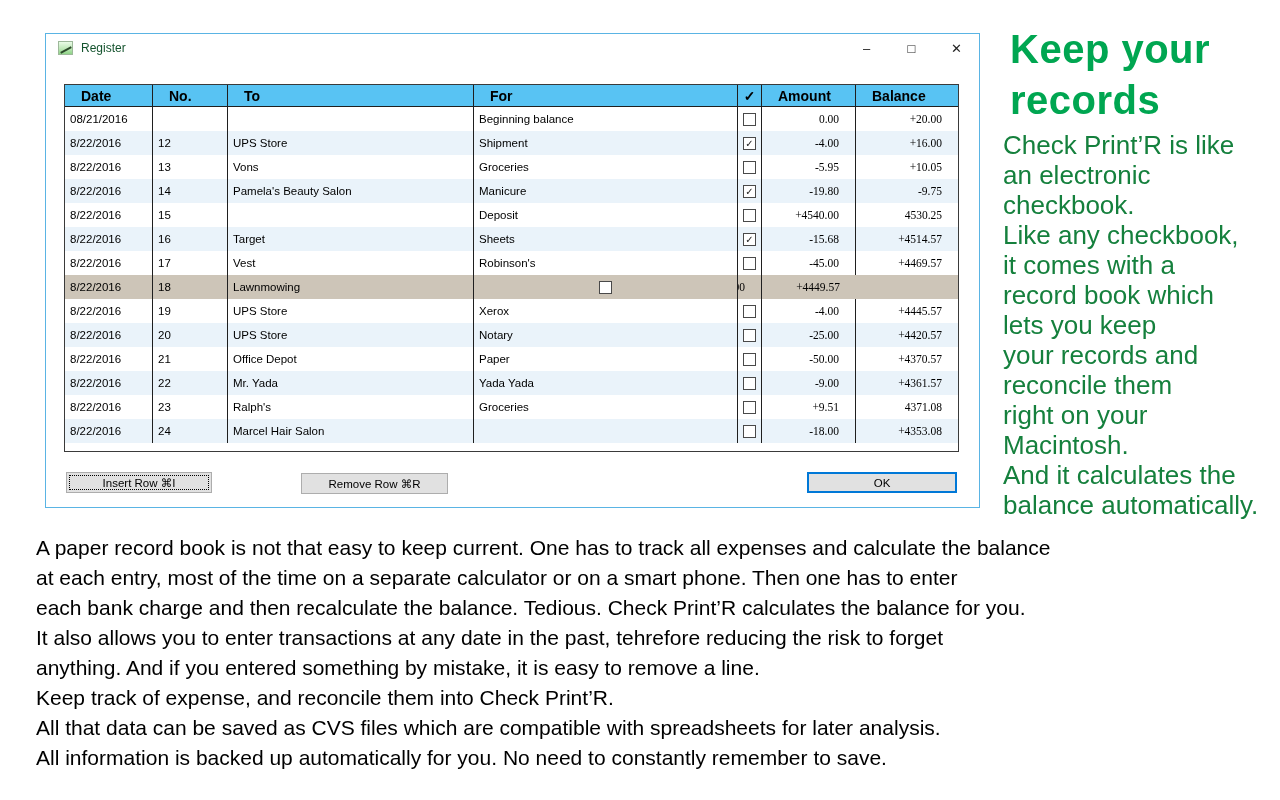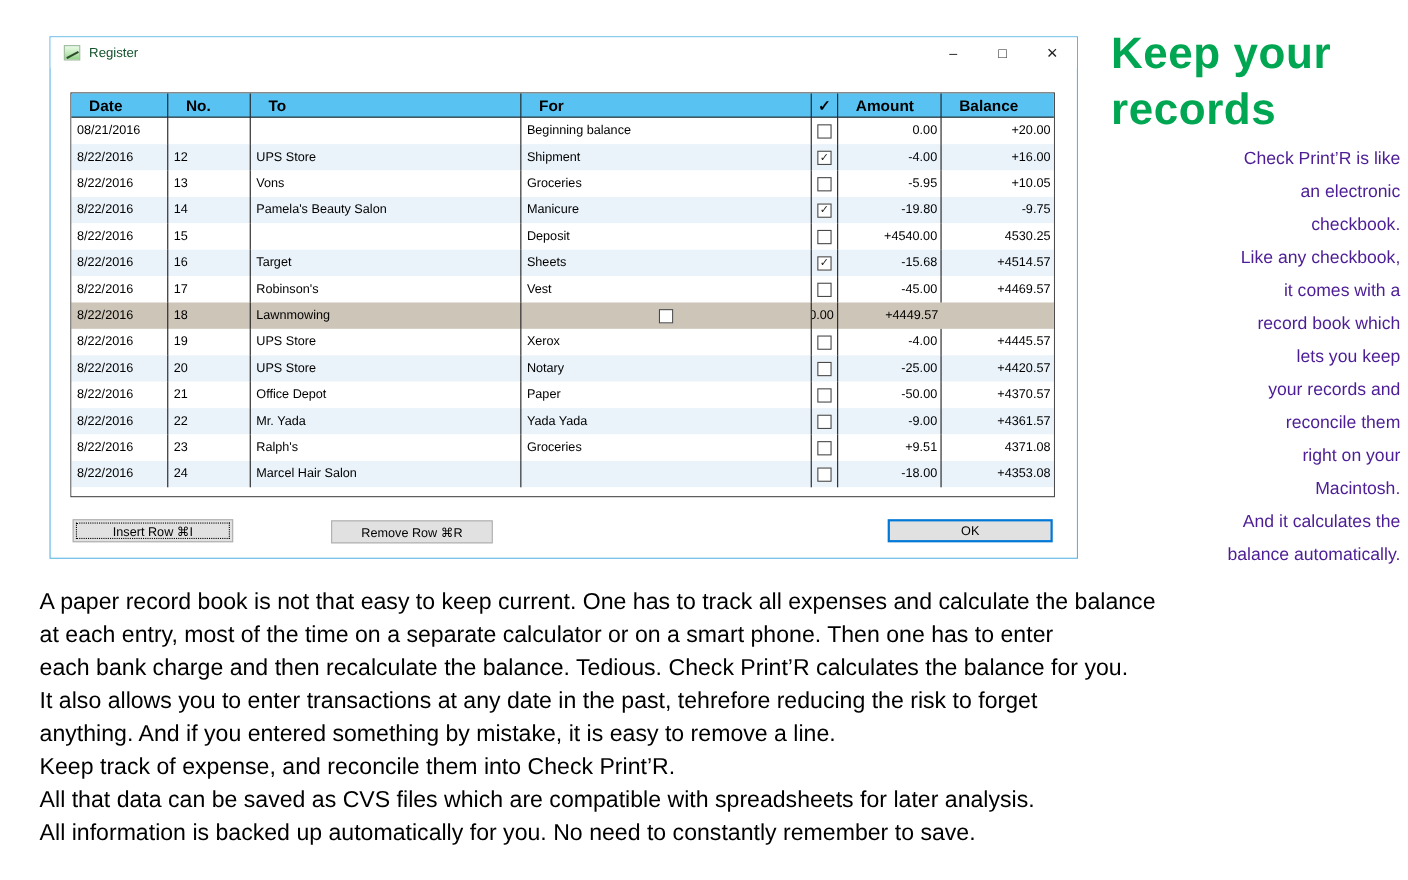--- a/index.html
+++ b/index.html
@@ -31,41 +31,41 @@
     padding:0 16px; border-right:1px solid #1f1f1f; border-bottom:1px solid #1f1f1f; }
   .thead .c:last-child { border-right:none; }
   .thead .c.chk { justify-content:center; padding:0; }
   .trow { height:24px; }
   .trow:nth-child(odd) { background:#eaf3fa; }
   .trow:nth-child(even) { background:#ffffff; }
   .trow.selected { background:#cdc5b8; }
   .trow .c { font-size:11.5px; display:flex; align-items:center; padding:0 5px;
     border-right:1px solid #1f1f1f; overflow:hidden; white-space:nowrap; }
   .trow .c:last-child { border-right:none; }
-  .trow .c.num { justify-content:flex-end; padding-right:3px; }
+  .trow .c.num { justify-content:flex-end; padding-right:16px;font-family:Liberation Serif, serif; }
   .trow .c.chk { justify-content:center; padding:0; }
   .cb { width:13px; height:13px; border:1px solid #494949; background:#fff;
     display:flex; align-items:center; justify-content:center;
     font-size:10px; line-height:11px; color:#1c1c1c; }
   .filler { height:8px; background:#fff; }
 
   
   .btn { position:absolute; height:21px; background:#e1e1e1; border:1px solid #adadad;
     font-size:11.5px; font-family:"Liberation Sans", sans-serif;
     display:flex; align-items:center; justify-content:center; cursor:default; }
   .btn-insert { left:20px; top:438px; width:146px; outline:1px dotted #000; outline-offset:-4px; }
   .btn-remove { left:217px; top:439px; width:147px;margin-left:38px; }
   .btn-ok { right:22px; top:438px; width:150px; border:2px solid #0078d7;margin-left:28px; }
 
   
   .side-heading { position:absolute; left:1010px; top:24px; width:260px;
     font-size:40px; line-height:51px; font-weight:bold; color:#00a651;
     white-space:pre-line; letter-spacing:0.5px; }
   .side-body { position:absolute; left:1003px; top:130px; width:270px;
-    font-size:16px; line-height:30px; color:#4c1d95; white-space:pre-line;text-align:right; }
+    font-size:26px; line-height:30px; color:#15803d; white-space:pre-line; }
 
   
   .footer-text { position:absolute; left:36px; top:533px; width:1225px;
     font-size:21px; line-height:30px; color:#000; white-space:pre-line; }
 </style>
 </head>
 <body>
 
 <div class="window">
   <div class="titlebar">
@@ -151,22 +151,22 @@
       <div class="c">Sheets</div>
       <div class="c chk">
           <span class="cb">✓</span>
         </div>
       <div class="c num">-15.68</div>
       <div class="c num">+4514.57</div>
     </div>
     <div class="trow">
       <div class="c">8/22/2016</div>
       <div class="c">17</div>
+      <div class="c">Vest</div>
       <div class="c">Robinson's</div>
-      <div class="c">Vest</div>
       <div class="c chk">
           <span class="cb"></span>
         </div>
       <div class="c num">-45.00</div>
       <div class="c num">+4469.57</div>
     </div>
     <div class="trow selected">
       <div class="c">8/22/2016</div>
       <div class="c">18</div>
       <div class="c">Lawnmowing</div>

